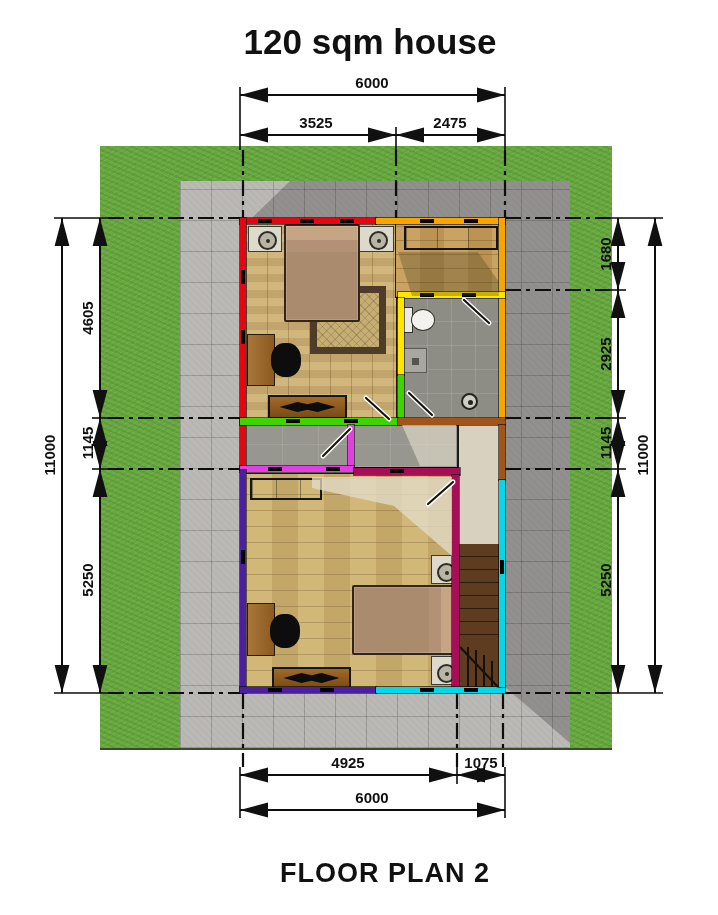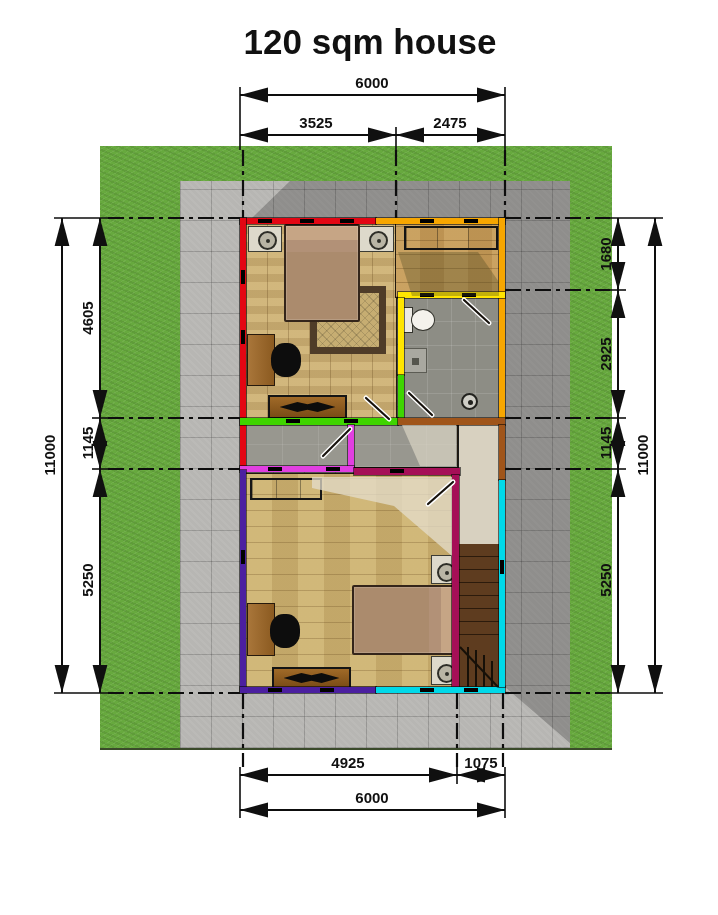--- a/index.html
+++ b/index.html
@@ -274,13 +274,14 @@
     <text x="93" y="318" text-anchor="middle" transform="rotate(-90 93 318)">4605</text>
     <text x="93" y="443" text-anchor="middle" transform="rotate(-90 93 443)">1145</text>
     <text x="93" y="580" text-anchor="middle" transform="rotate(-90 93 580)">5250</text>
     <text x="611" y="254" text-anchor="middle" transform="rotate(-90 611 254)">1680</text>
     <text x="611" y="354" text-anchor="middle" transform="rotate(-90 611 354)">2925</text>
     <text x="611" y="443" text-anchor="middle" transform="rotate(-90 611 443)">1145</text>
     <text x="611" y="580" text-anchor="middle" transform="rotate(-90 611 580)">5250</text>
     <text x="648" y="455" text-anchor="middle" transform="rotate(-90 648 455)">11000</text>
   </svg>
 
+  <div class="abs caption">FLOOR PLAN 2</div>
 </div>
 
 </body></html>

